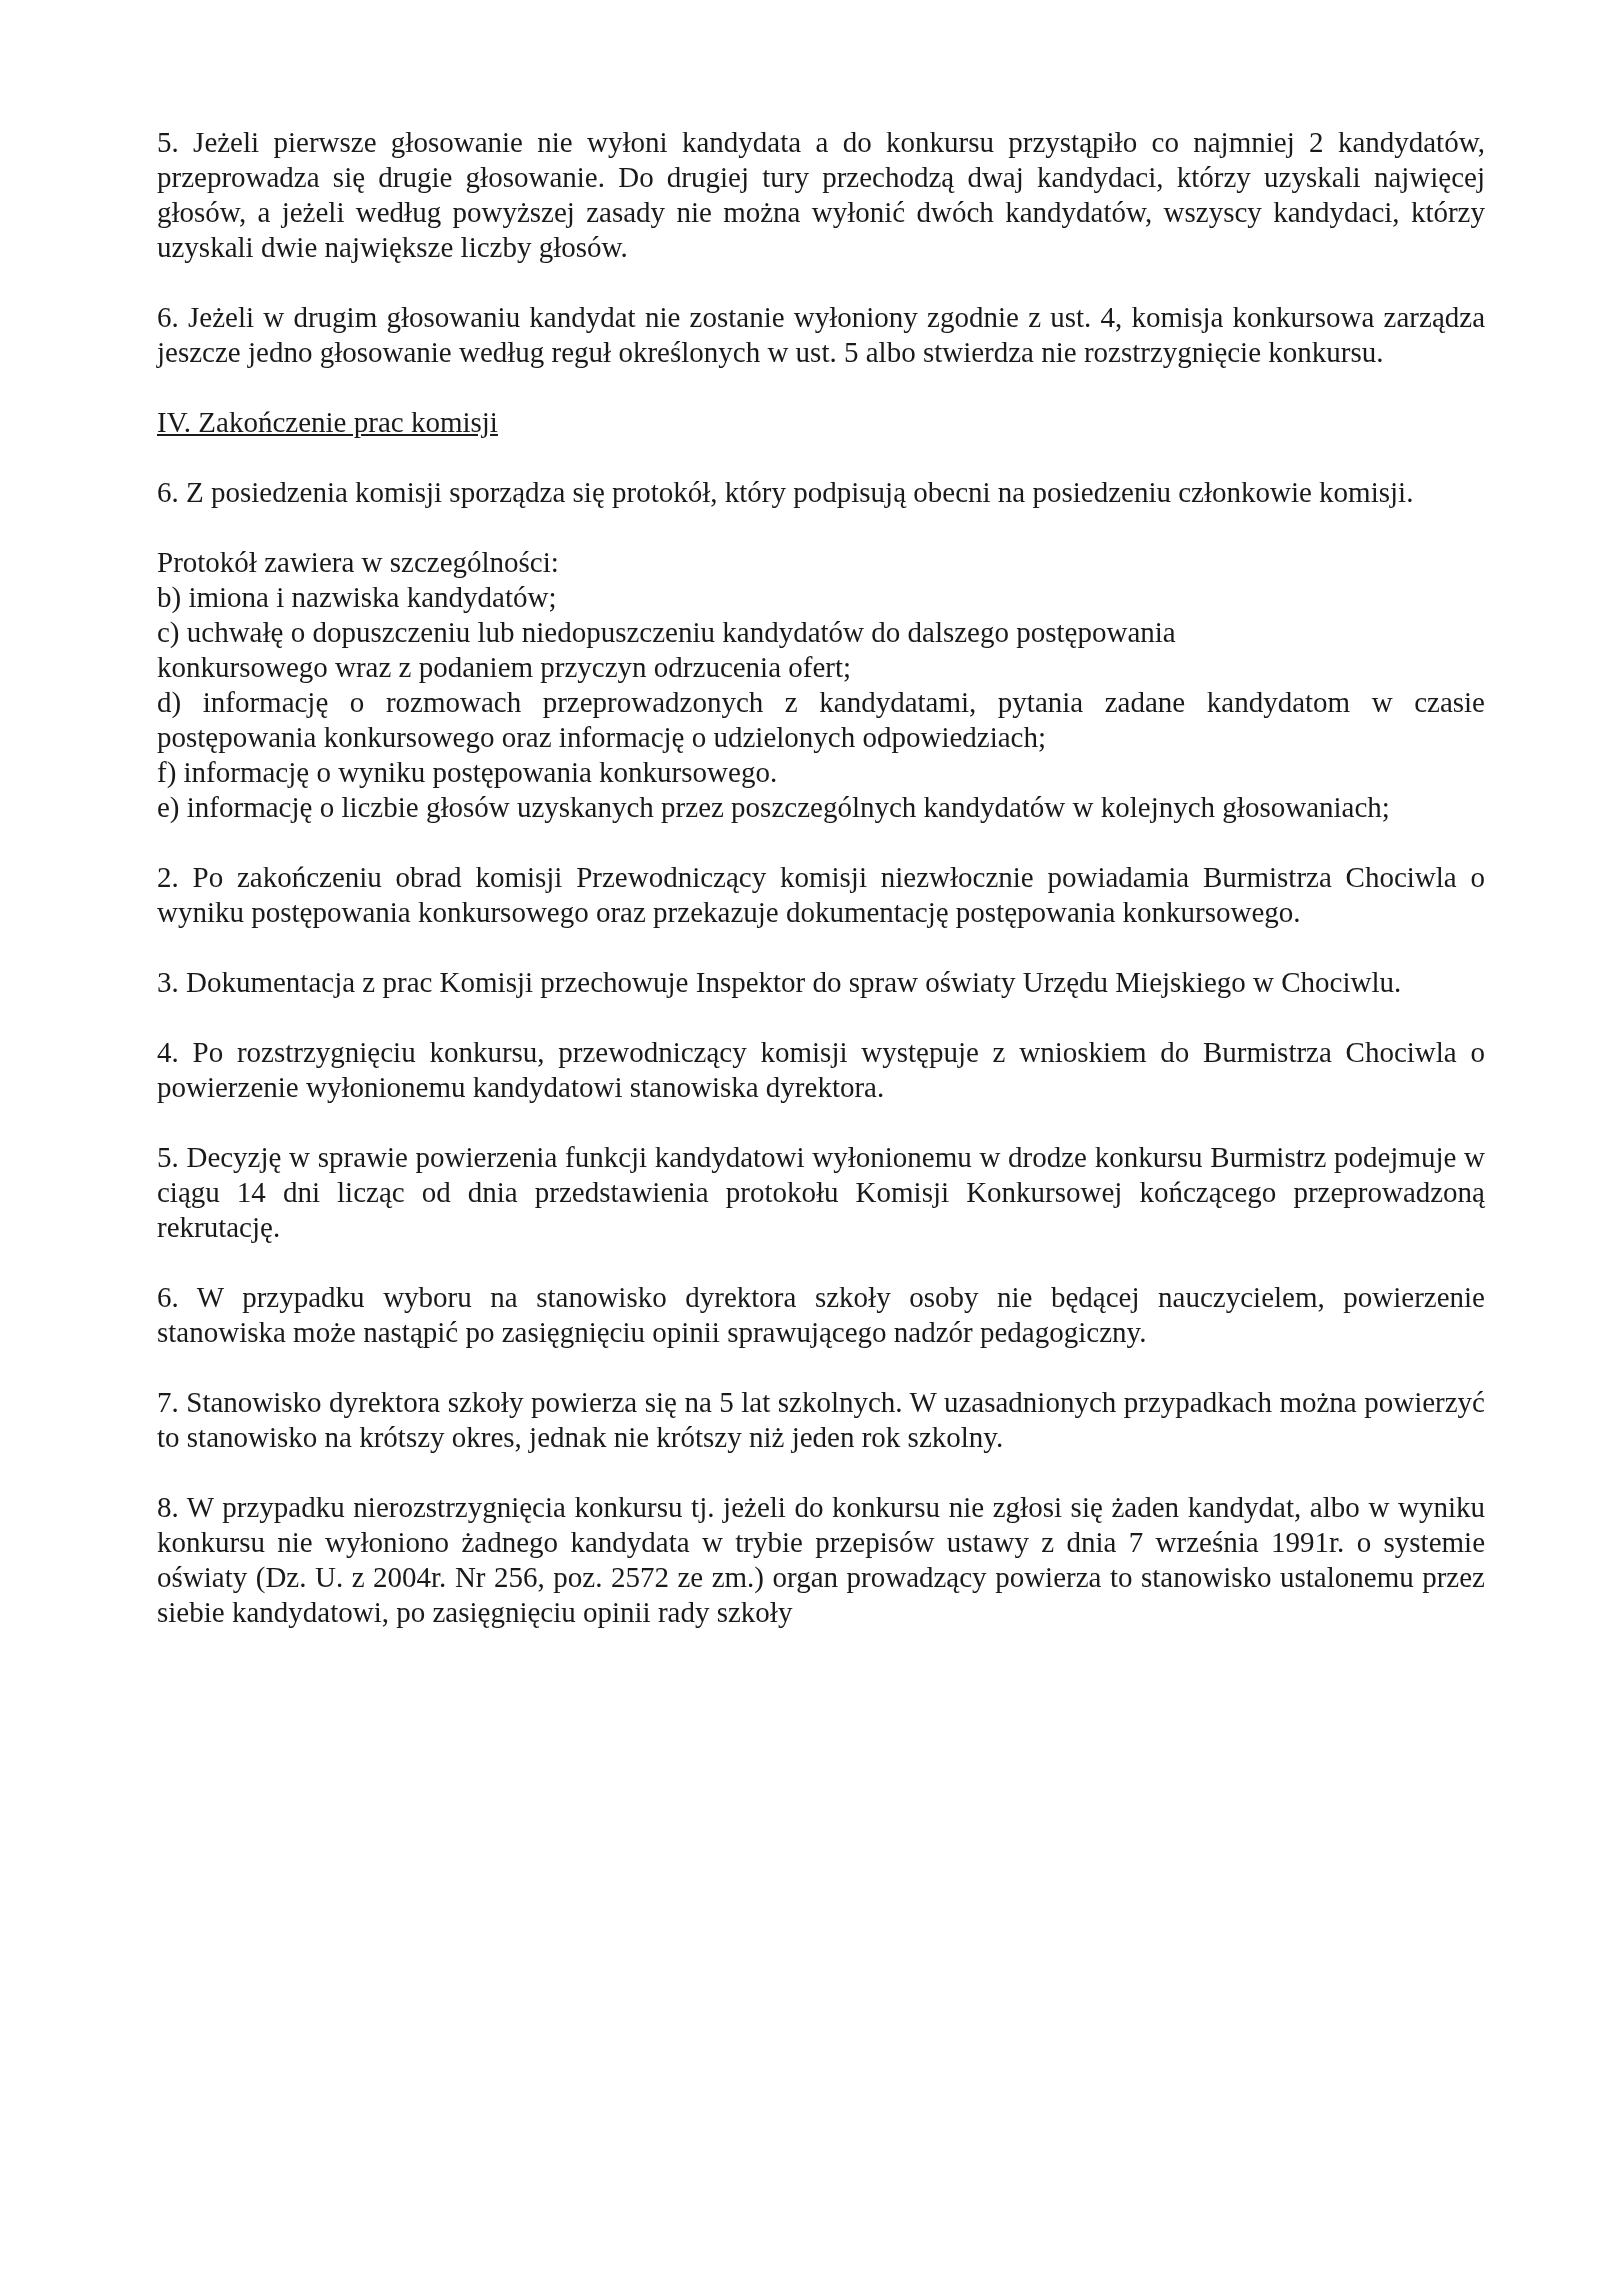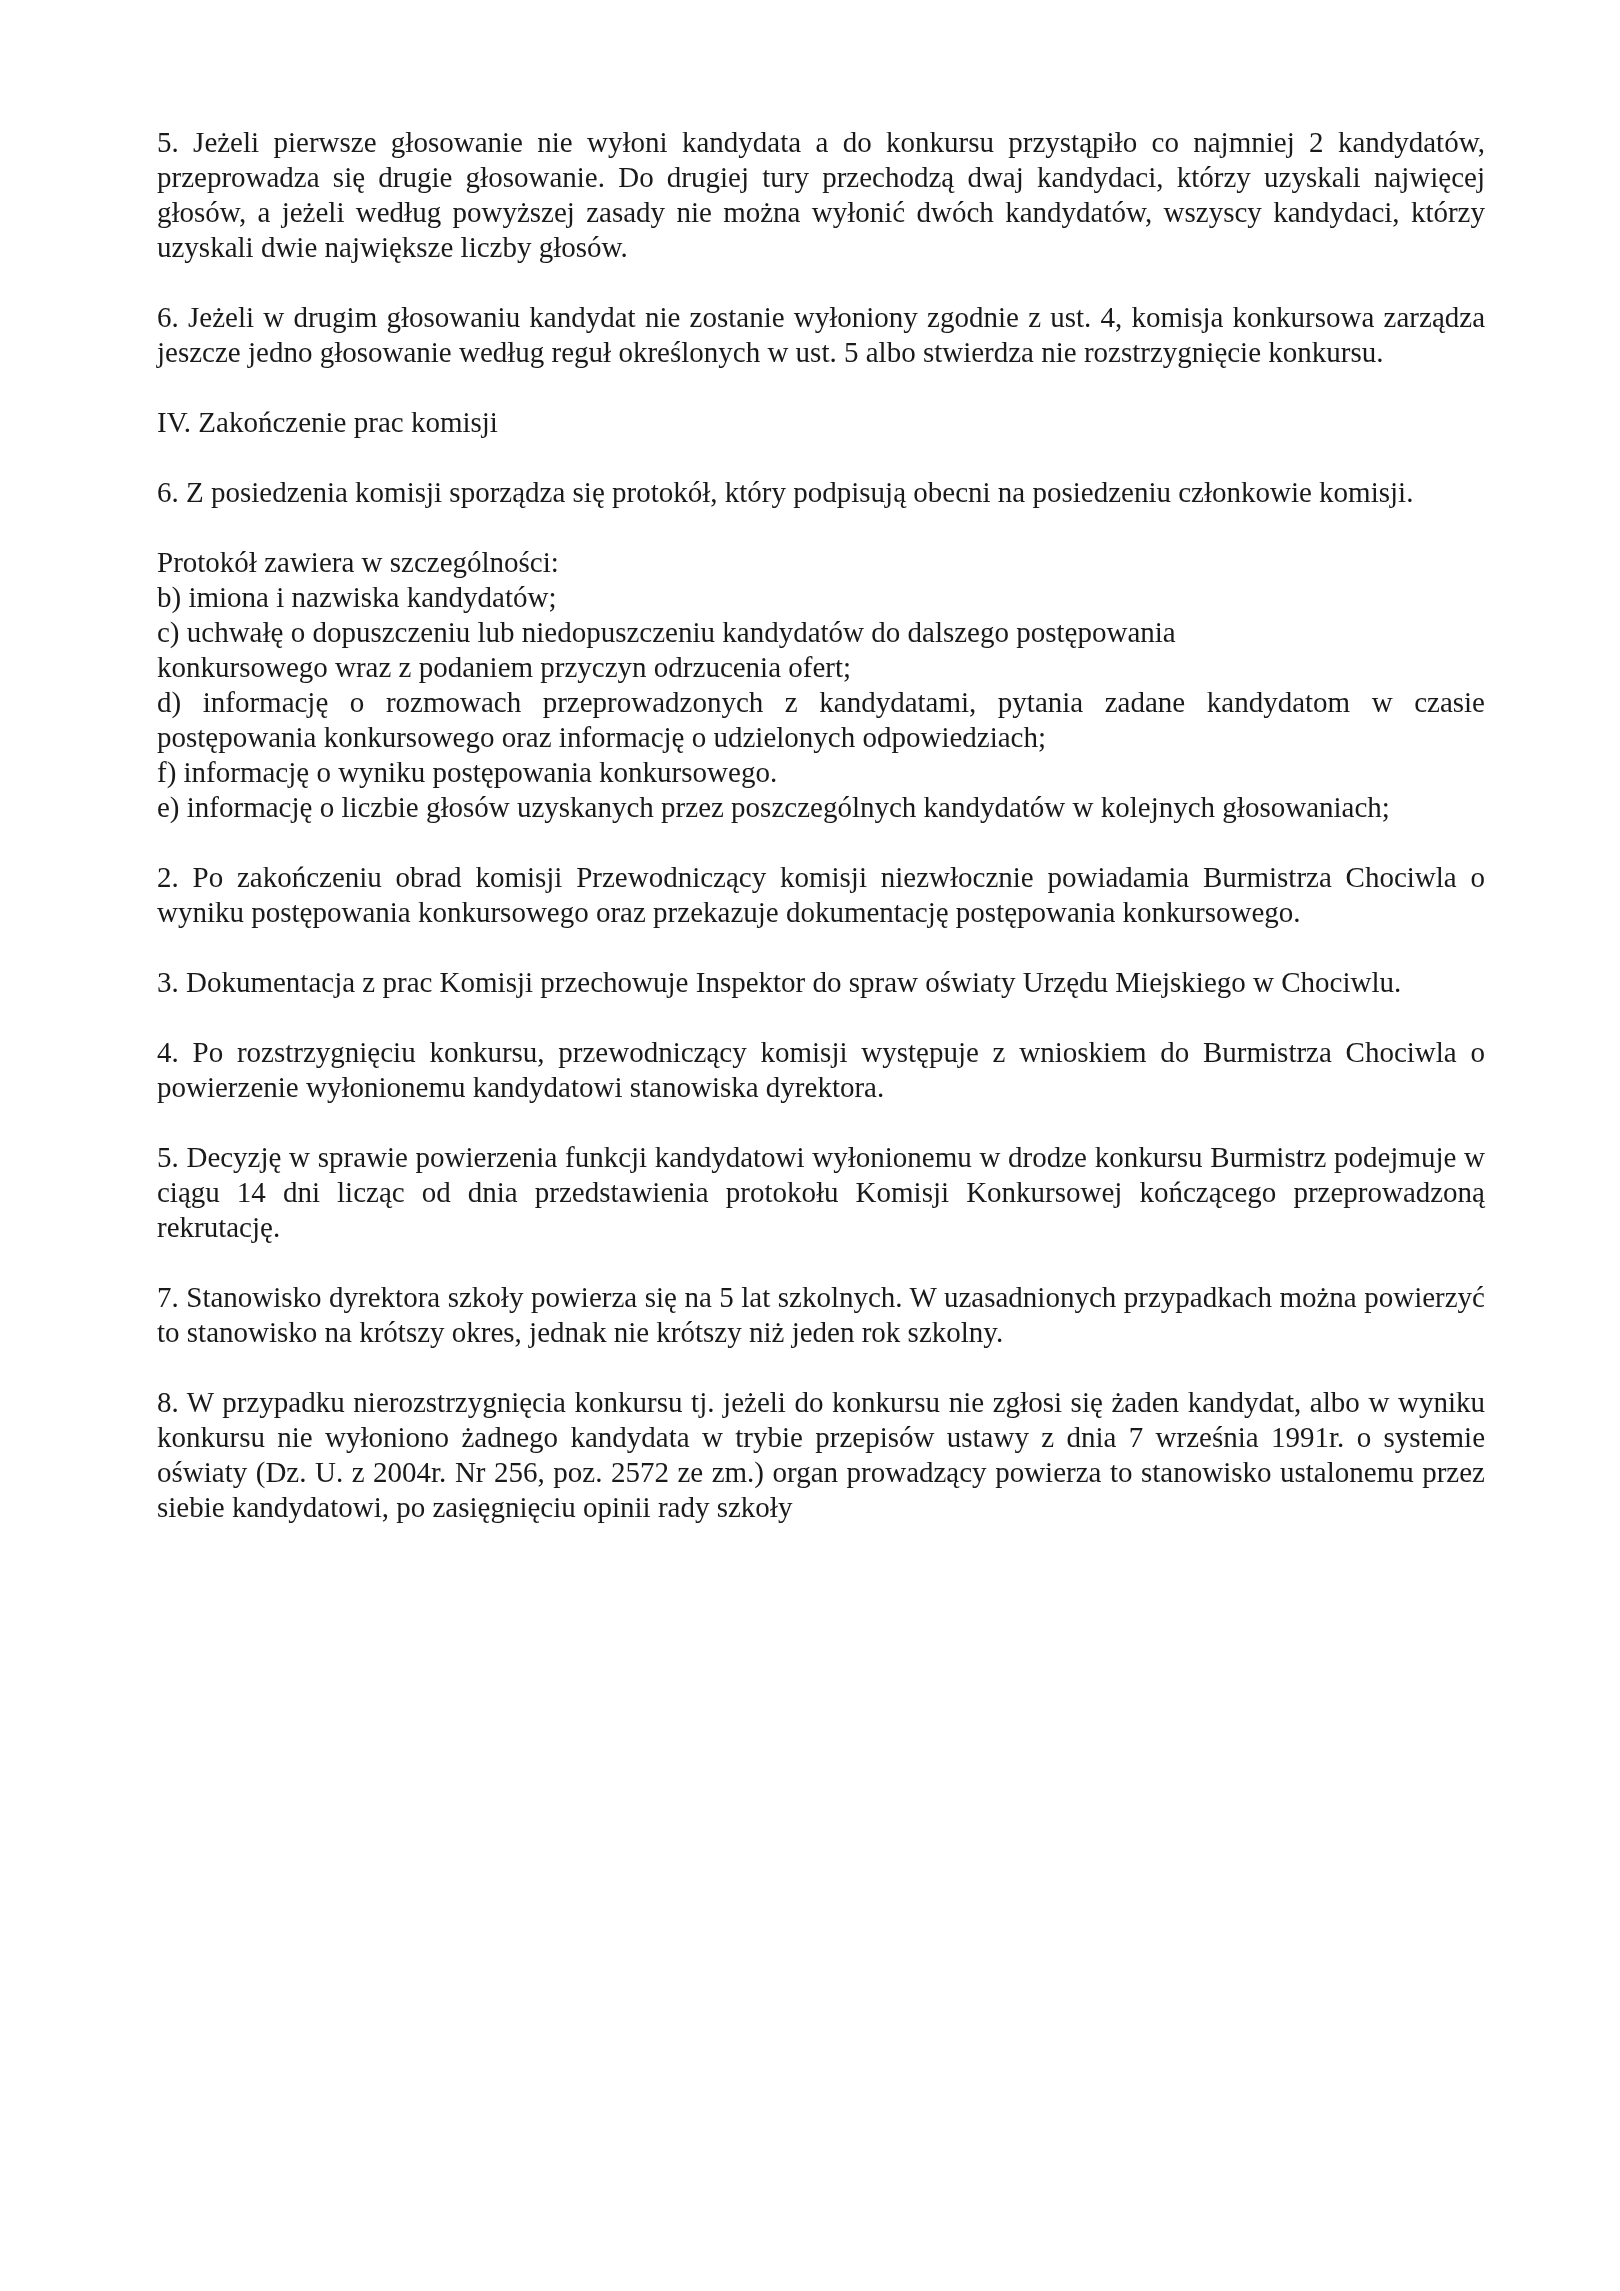--- a/index.html
+++ b/index.html
@@ -8,21 +8,21 @@
     position: absolute;
     left: 157px;
     top: 125px;
     width: 1328px;
     font-family: "Liberation Serif", "DejaVu Serif", serif;
     font-size: 29px;
     line-height: 35px;
     color: #1a1a1a;
   }
   .para { margin: 0 0 35px 0; text-align: justify; }
-  .heading { margin: 0 0 35px 0; }
+  .heading { margin: 0 0 35px 0; text-decoration: underline; }
   .list-block { margin: 16px 0 35px 0; }
   .list-block .line { display: block; text-align: justify; }
   .list-block .line.left { text-align: left; }
 </style>
 </head>
 <body>
 
 <div class="page">
   <p class="para">5. Jeżeli pierwsze głosowanie nie wyłoni kandydata a do konkursu przystąpiło co najmniej 2 kandydatów, przeprowadza się drugie głosowanie. Do drugiej tury przechodzą dwaj kandydaci, którzy uzyskali najwięcej głosów, a jeżeli według powyższej zasady nie można wyłonić dwóch kandydatów, wszyscy kandydaci, którzy uzyskali dwie największe liczby głosów.</p>
   <p class="para">6. Jeżeli w drugim głosowaniu kandydat nie zostanie wyłoniony zgodnie z ust. 4, komisja konkursowa zarządza jeszcze jedno głosowanie według reguł określonych w ust. 5 albo stwierdza nie rozstrzygnięcie konkursu.</p>
@@ -38,16 +38,17 @@
     <span class="line left">konkursowego wraz z podaniem przyczyn odrzucenia ofert;</span>
     <span class="line">d) informację o rozmowach przeprowadzonych z kandydatami, pytania zadane kandydatom w czasie postępowania konkursowego oraz informację o udzielonych odpowiedziach;</span>
     <span class="line left">f) informację o wyniku postępowania konkursowego.</span>
     <span class="line">e) informację o liczbie głosów uzyskanych przez poszczególnych kandydatów w kolejnych głosowaniach;</span>
   </div>
 
   <p class="para">2. Po zakończeniu obrad komisji Przewodniczący komisji niezwłocznie powiadamia Burmistrza Chociwla o wyniku postępowania konkursowego oraz przekazuje dokumentację postępowania konkursowego.</p>
   <p class="para">3. Dokumentacja z prac Komisji przechowuje Inspektor do spraw oświaty Urzędu Miejskiego w Chociwlu.</p>
   <p class="para">4. Po rozstrzygnięciu konkursu, przewodniczący komisji występuje z wnioskiem do Burmistrza Chociwla o powierzenie  wyłonionemu kandydatowi  stanowiska dyrektora.</p>
   <p class="para">5. Decyzję w sprawie powierzenia funkcji kandydatowi wyłonionemu w drodze konkursu Burmistrz podejmuje w ciągu 14 dni licząc od dnia przedstawienia protokołu Komisji Konkursowej kończącego przeprowadzoną rekrutację.</p>
+  <p class="para">6. W przypadku wyboru na stanowisko dyrektora szkoły osoby nie będącej nauczycielem, powierzenie  stanowiska może nastąpić po zasięgnięciu opinii sprawującego nadzór pedagogiczny.</p>
   <p class="para">7. Stanowisko dyrektora szkoły powierza się na 5 lat szkolnych. W uzasadnionych przypadkach można powierzyć to stanowisko na krótszy okres, jednak nie krótszy niż jeden rok szkolny.</p>
   <p class="para">8. W przypadku nierozstrzygnięcia konkursu tj. jeżeli do konkursu nie zgłosi się żaden kandydat, albo w wyniku konkursu nie wyłoniono żadnego kandydata w trybie przepisów ustawy z dnia 7 września 1991r. o systemie oświaty (Dz. U. z 2004r. Nr 256, poz. 2572 ze zm.) organ prowadzący powierza to stanowisko ustalonemu przez siebie kandydatowi, po zasięgnięciu opinii rady szkoły</p>
 </div>
 
 
 </body></html>

